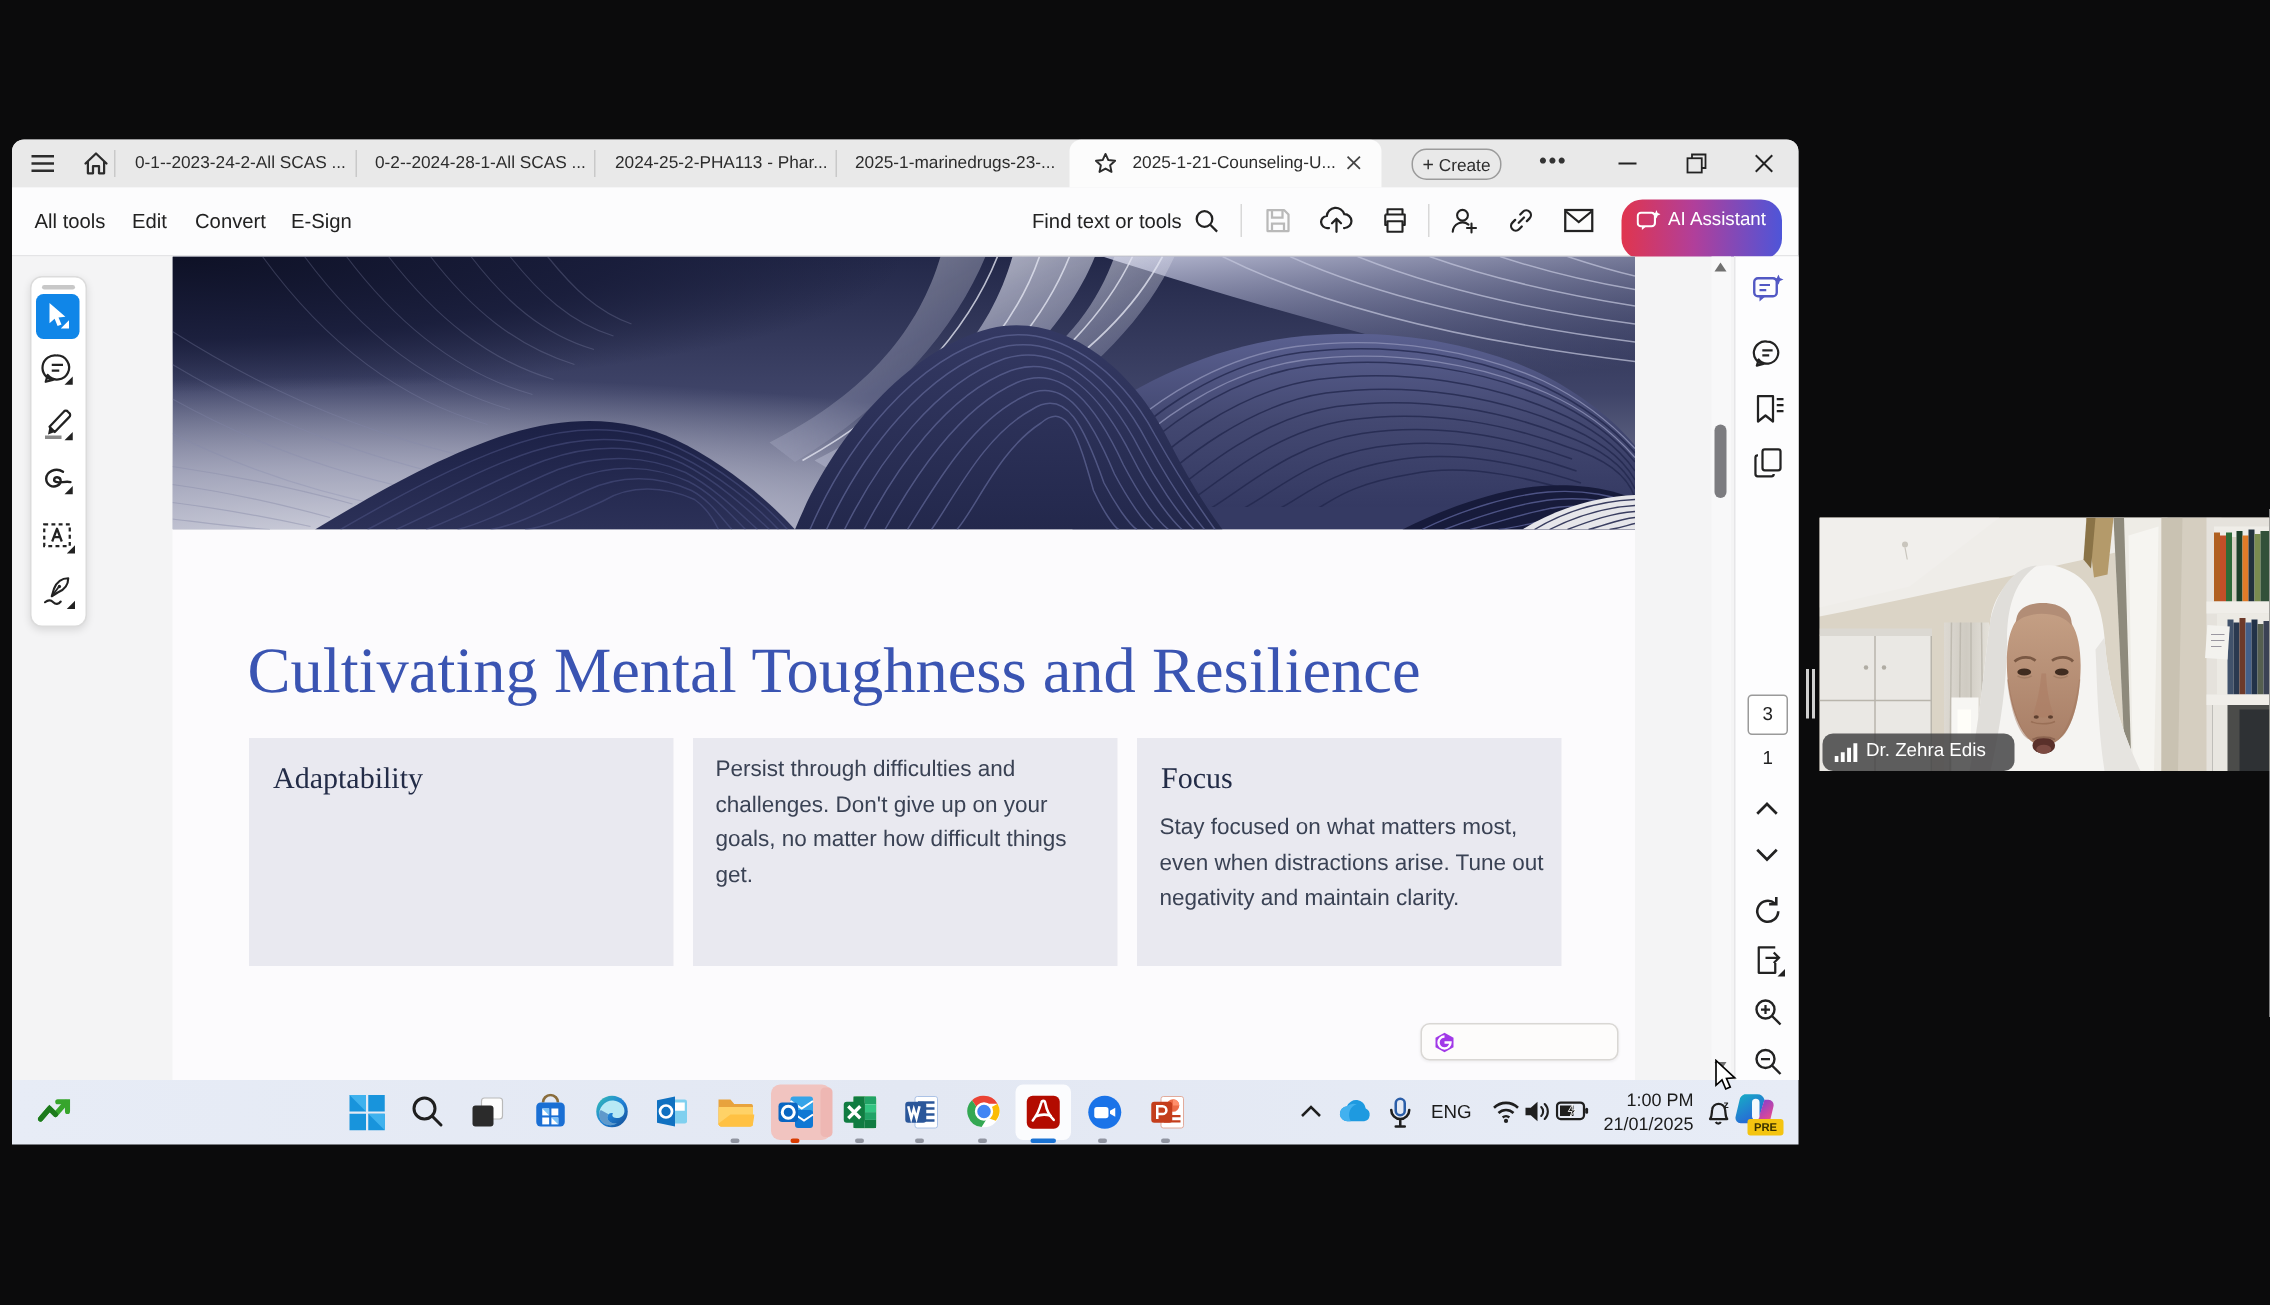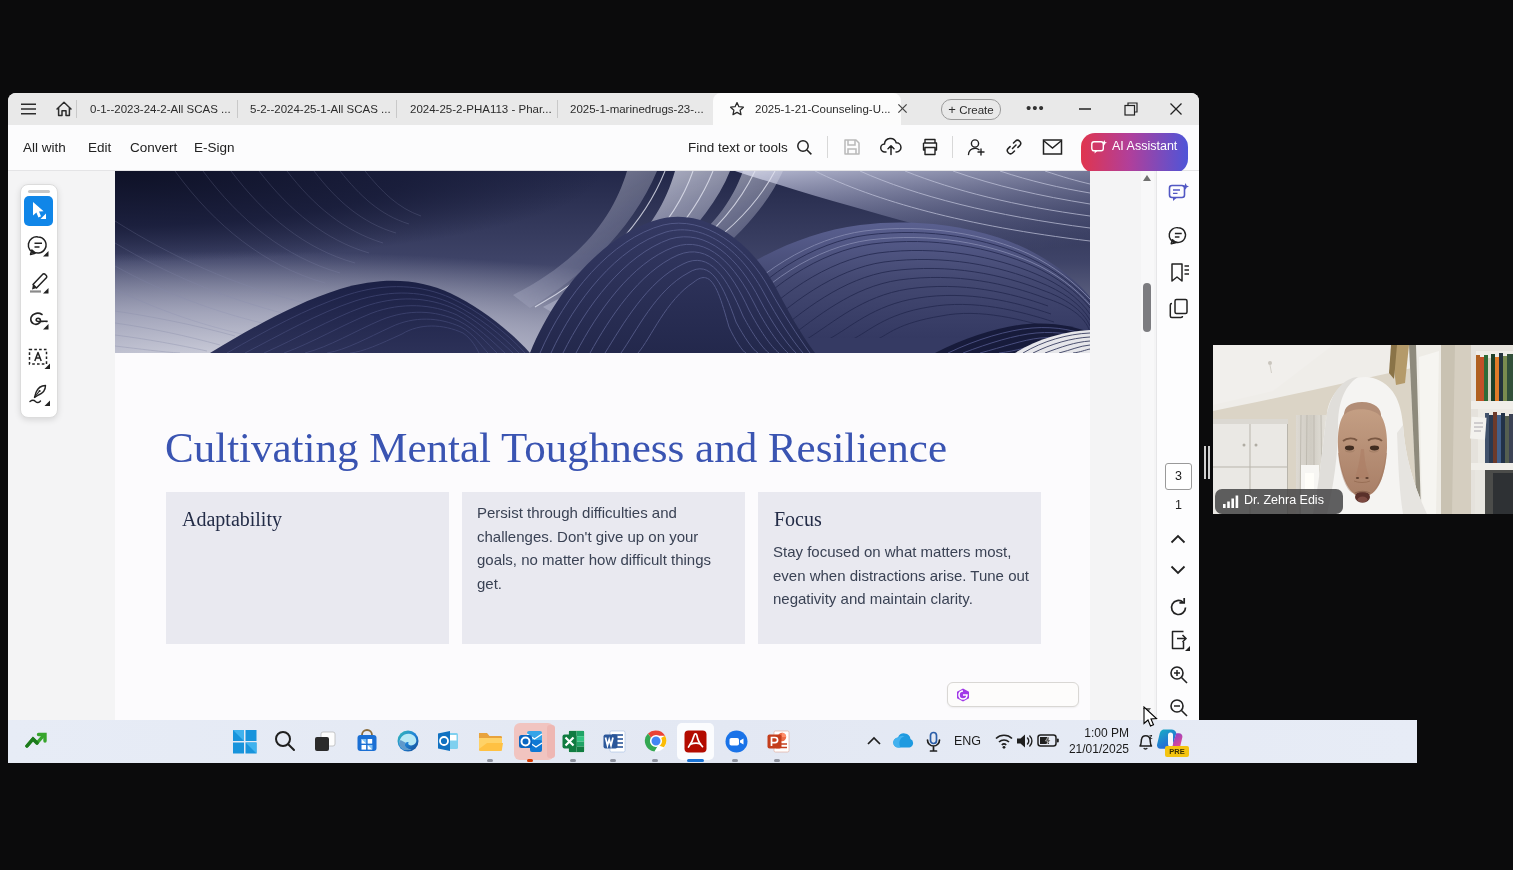--- a/index.html
+++ b/index.html
@@ -6,21 +6,21 @@
   body{width:1513px;height:870px;background:#0b0b0c;position:relative;overflow:hidden;
        font-family:"Liberation Sans",sans-serif;}
   .abs{position:absolute;}
   
   #win{left:8px;top:93px;width:1191px;height:627px;background:#f4f4f5;
        border-radius:8px 8px 0 0;overflow:hidden;}
   
   #tabbar{left:0;top:0;width:1191px;height:32px;background:#e9e9e9;}
   .tabsep{position:absolute;top:7px;width:1px;height:18px;background:#c9c9c9;}
   .tabtxt{position:absolute;top:0;height:32px;line-height:33px;font-size:11.5px;color:#2c2c2c;white-space:nowrap;}
-  #activetab{position:absolute;left:705px;top:0;width:188px;height:32px;background:#fcfcfc;
+  #activetab{position:absolute;left:705px;top:0;width:208px;height:32px;background:#fcfcfc;
              border-radius:8px 8px 0 0;text-decoration:underline;}
   #createbtn{position:absolute;left:914px;top:6px;width:58px;height:19px;border:1px solid #9b9b9b;
              border-radius:10px;font-size:11.5px;color:#2c2c2c;line-height:19px;text-align:center;margin-left:19px;}
   
   #menubar{left:0;top:32px;width:1191px;height:45px;background:#fcfcfd;border-bottom:1px solid #e4e4e6;}
   .menuitem{position:absolute;top:0;height:45px;line-height:46px;font-size:13.5px;color:#222;}
   
   #content{left:0;top:78px;width:1191px;height:549px;background:#f4f4f5;}
   #page{position:absolute;left:107px;top:0;width:975px;height:549px;background:#fcfbfd;}
   
@@ -37,21 +37,21 @@
   #badge span{position:absolute;left:26px;top:4px;font-size:12px;font-weight:bold;color:#38343c;white-space:nowrap;margin-top:48px;}
   
   #ltool{position:absolute;left:12px;top:13px;width:36px;height:232px;background:#ffffff;
          border:1px solid #dcdcdc;border-radius:8px;box-shadow:0 2px 6px rgba(0,0,0,.12);}
   
   #rside{position:absolute;left:1148px;top:0;width:43px;height:549px;background:#fdfdfe;border-left:1px solid #e6e6e8;}
   
   #vscroll{position:absolute;left:1133px;top:0;width:13px;height:549px;background:#f8f8f9;}
   #vthumb{position:absolute;left:2px;top:112px;width:8px;height:49px;background:#7c7c80;border-radius:4px;}
   
-  #taskbar{left:8px;top:720px;width:1409px;height:43px;
+  #taskbar{left:8px;top:720px;width:1191px;height:43px;
            background:linear-gradient(90deg,#e7ecf6 0%,#e3e8f3 50%,#e7ecf6 100%);}
   .tbdot{position:absolute;top:39px;width:6px;height:3px;border-radius:2px;background:#9195a1;}
   
   #cam{left:1213px;top:345px;width:300px;height:169px;background:#d8d2c5;overflow:hidden;}
   #camlabel{position:absolute;left:2px;bottom:0;width:128px;height:25px;background:rgba(62,62,64,.82);
             border-radius:7px;}
   #camlabel span{position:absolute;left:29px;top:4px;font-size:12.5px;color:#fff;white-space:nowrap;}
 </style>
 </head>
 <body>
@@ -65,21 +65,21 @@
           <line x1="1" y1="12.8" x2="16" y2="12.8"></line>
         </g>
       </svg>
 
       <svg class="abs" style="left:47px;top:7px" width="18" height="18" viewBox="0 0 18 18">
         <path d="M2 9 L9 2.3 L16 9 M3.6 7.8 V15.5 H7 V10.7 H11 V15.5 H14.4 V7.8" fill="none" stroke="#2c2c2c" stroke-width="1.5" stroke-linejoin="round" stroke-linecap="round"></path>
       </svg>
       <div class="tabsep" style="left:68px"></div>
       <div class="tabtxt" style="left:82px">0-1--2023-24-2-All SCAS ...</div>
       <div class="tabsep" style="left:229px"></div>
-      <div class="tabtxt" style="left:242px">5-2--2024-25-1-All SCAS ...</div>
+      <div class="tabtxt" style="left:242px">0-2--2024-28-1-All SCAS ...</div>
       <div class="tabsep" style="left:388px"></div>
       <div class="tabtxt" style="left:402px">2024-25-2-PHA113 - Phar...</div>
       <div class="tabsep" style="left:549px"></div>
       <div class="tabtxt" style="left:562px">2025-1-marinedrugs-23-...</div>
       <div id="activetab">
         <svg class="abs" style="left:16px;top:8px" width="16" height="16" viewBox="0 0 16 16">
           <path d="M8 1.6 L9.9 5.7 14.4 6.2 11.1 9.2 12 13.6 8 11.4 4 13.6 4.9 9.2 1.6 6.2 6.1 5.7 Z" fill="none" stroke="#2c2c2c" stroke-width="1.3" stroke-linejoin="round"></path>
         </svg>
         <div class="tabtxt" style="left:42px;font-size:11.5px">2025-1-21-Counseling-U...</div>
         <svg class="abs" style="left:184px;top:10px" width="11" height="11" viewBox="0 0 12 12">
@@ -100,21 +100,21 @@
         <path d="M5 4.5 V2 H14 V11 H11.5" fill="none" stroke="#222" stroke-width="1.2"></path>
       </svg>
       <svg class="abs" style="left:1160px;top:8px" width="16" height="16" viewBox="0 0 16 16">
         <g stroke="#222" stroke-width="1.3">
           <line x1="2.5" y1="2.5" x2="13.5" y2="13.5"></line>
           <line x1="13.5" y1="2.5" x2="2.5" y2="13.5"></line>
         </g>
       </svg>
     </div>
     <div class="abs" id="menubar">
-      <div class="menuitem" style="left:15px">All with</div>
+      <div class="menuitem" style="left:15px">All tools</div>
       <div class="menuitem" style="left:80px">Edit</div>
       <div class="menuitem" style="left:122px">Convert</div>
       <div class="menuitem" style="left:186px">E-Sign</div>
       <div class="menuitem" style="left:680px">Find text or tools</div>
       <svg class="abs" style="left:788px;top:14px" width="17" height="17" viewBox="0 0 17 17">
         <circle cx="7" cy="7" r="5.2" fill="none" stroke="#222" stroke-width="1.5"></circle>
         <line x1="11" y1="11" x2="15.4" y2="15.4" stroke="#222" stroke-width="1.5"></line>
       </svg>
       <div class="abs" style="left:819px;top:11px;width:1px;height:22px;background:#d8d8d8"></div>
 

